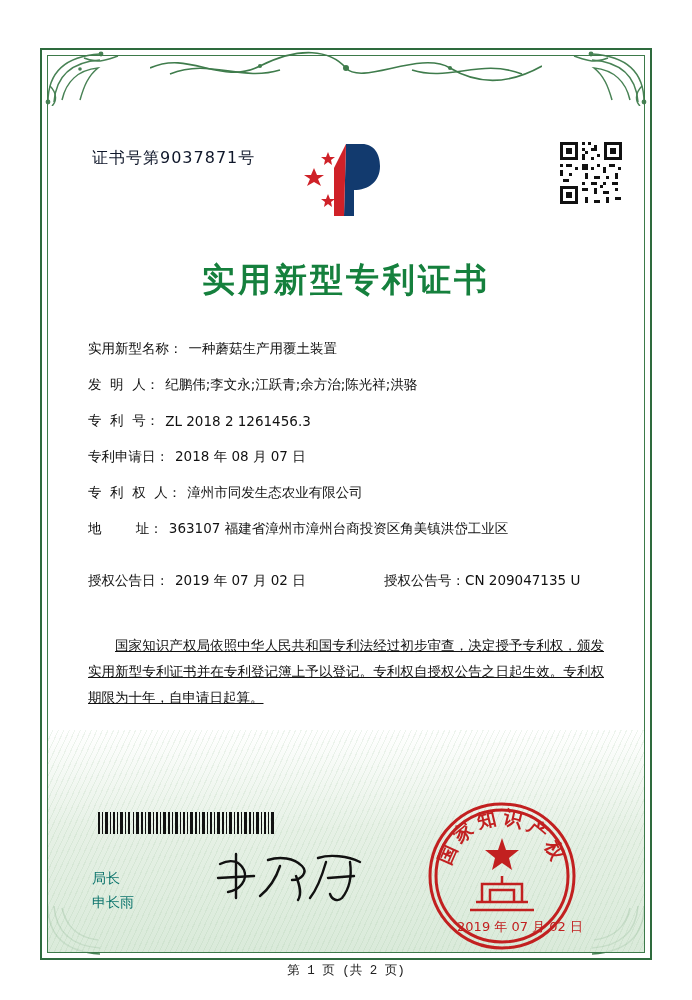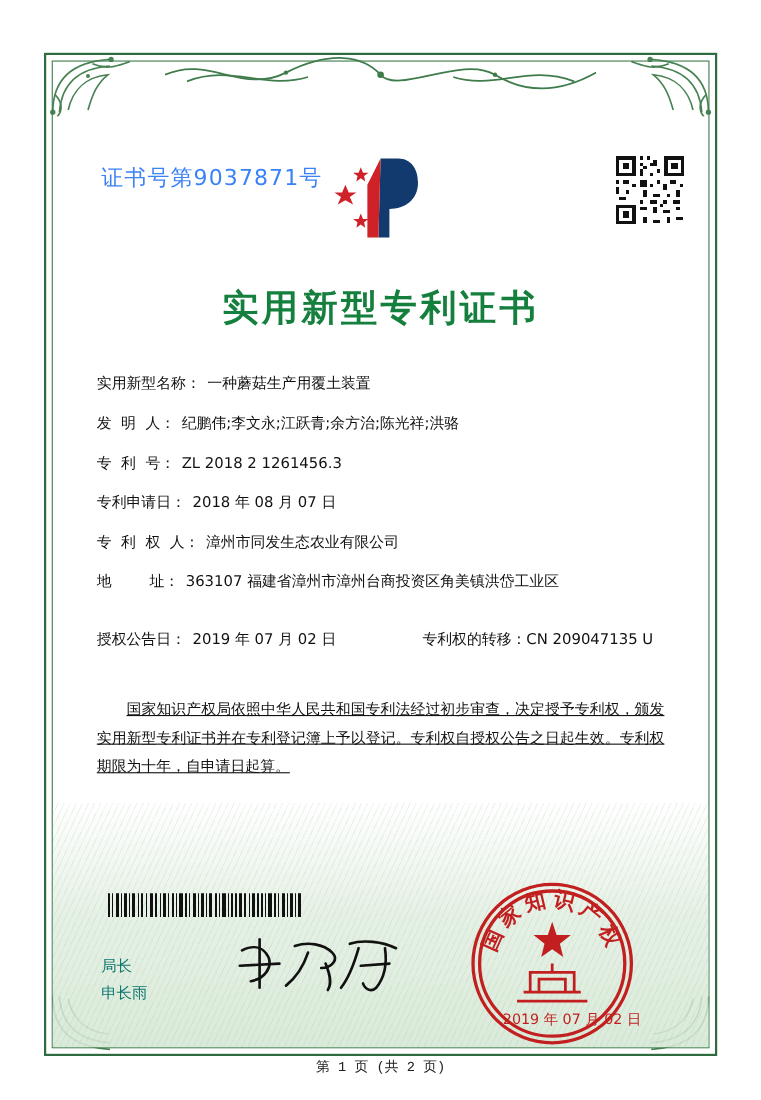--- a/index.html
+++ b/index.html
@@ -74,23 +74,23 @@
     content:"";
     position:absolute; left:0; top:0; right:0; bottom:0;
     background: repeating-linear-gradient(115deg, rgba(255,255,255,0) 0 4px, rgba(150,190,150,.16) 4px 5px);
   }
 
   
   .cert-no {
     position: absolute;
     left: 92px;
     top: 148px;
-    font-size: 20px;
+    font-size: 16px;
     letter-spacing: 1px;
-    color: #3b82f6;
+    color: #0f172a;
     font-family: "DejaVu Sans", "Liberation Sans", sans-serif;
   }
   .logo {
     position: absolute;
     left: 300px;
     top: 138px;
     width: 96px;
     height: 84px;
   }
   .logo svg { display:block; width:100%; height:100%; }
@@ -384,21 +384,21 @@
       <span class="val">漳州市同发生态农业有限公司</span>
     </div>
     <div class="row">
       <span class="lbl">地        址：</span>
       <span class="val">363107 福建省漳州市漳州台商投资区角美镇洪岱工业区</span>
     </div>
     <div class="row row-pub">
       <span class="lbl">授权公告日：</span>
       <span class="val">2019 年 07 月 02 日</span>
       <span class="val2wrap">
-        <span>专利权的转移：</span><span>CN 209047135 U</span>
+        <span>授权公告号：</span><span>CN 209047135 U</span>
       </span>
     </div>
   </div>
 
   <div class="para">
     <p>国家知识产权局依照中华人民共和国专利法经过初步审查，决定授予专利权，颁发实用新型专利证书并在专利登记簿上予以登记。专利权自授权公告之日起生效。专利权期限为十年，自申请日起算。</p>
   </div>
 
   <div class="barcode">
     <svg viewBox="0 0 176 22" shape-rendering="crispEdges">

